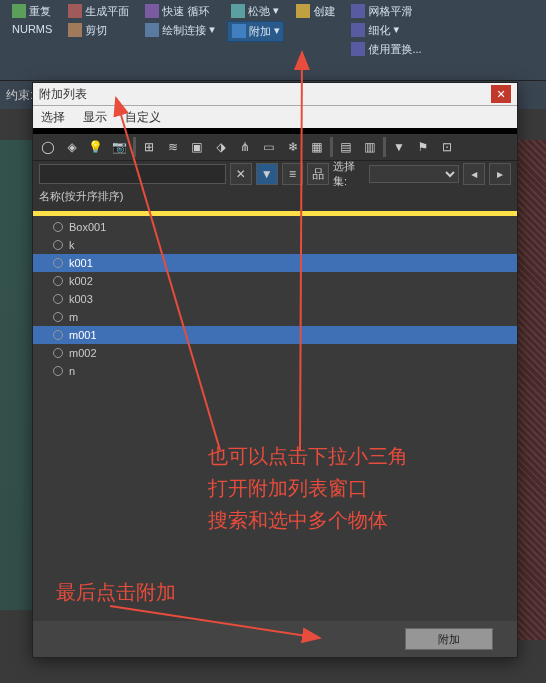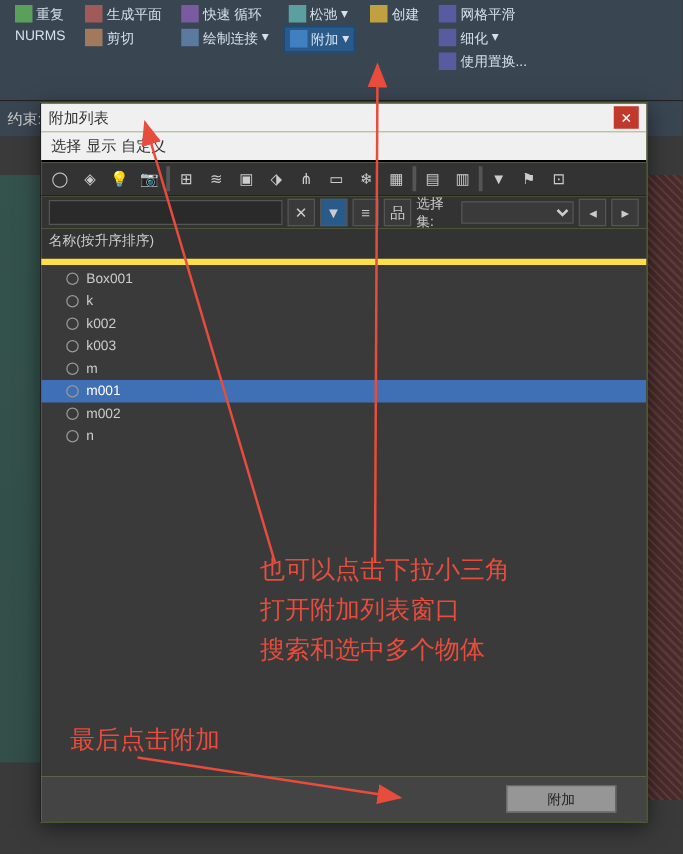--- a/index.html
+++ b/index.html
@@ -3,24 +3,24 @@
 <meta charset="utf-8">
 <style>
 body{margin:0;background:#3a3a3a;font-family:"Microsoft YaHei",Arial,sans-serif;font-size:12px;color:#ccc;width:546px;height:683px;position:relative;overflow:hidden}
 .ribbon{background:#3a4552;height:76px;display:flex;padding:2px 4px;border-bottom:1px solid #222}
 .rgrp{display:flex;flex-direction:column;padding:0 4px}
 .rbtn{display:flex;align-items:flex-start;gap:3px;padding:2px 4px;cursor:pointer;color:#d4e0ec;font-size:11px;white-space:nowrap}
 .rico{width:14px;height:14px;display:inline-block}
 .constraint-row{background:#3a4552;height:28px;display:flex;align-items:center;padding:0 6px;gap:4px}
 .cb{width:26px;height:22px;background:#2a3038;border:1px solid #1a2028;display:inline-flex;align-items:center;justify-content:center;cursor:pointer}
 .cb.active{background:#1a6ab8}
-.dialog{position:absolute;left:32px;top:82px;width:484px;height:574px;background:#bef264;border:1px solid #222;display:flex;flex-direction:column;box-shadow:0 4px 16px rgba(0,0,0,.5)}
+.dialog{position:absolute;left:32px;top:82px;width:484px;height:574px;background:#ffffff;border:1px solid #222;display:flex;flex-direction:column;box-shadow:0 4px 16px rgba(0,0,0,.5)}
 .titlebar{background:#f0f0f0;height:22px;display:flex;align-items:center;padding:0 6px;color:#333;border-bottom:1px solid #aaa}
 .titlebar .close{margin-left:auto;width:20px;height:18px;background:#c0392b;color:#fff;display:flex;align-items:center;justify-content:center;font-size:11px;cursor:pointer}
-.menubar{background:#f0f0f0;height:22px;display:flex;align-items:center;padding:0 8px;color:#333;border-bottom:2px solid #000000;gap:4px}
+.menubar{background:#f0f0f0;height:22px;display:flex;align-items:center;padding:0 8px;color:#333;border-bottom:6px solid #000000;gap:18px}
 .menubar span{cursor:pointer}
 .toolbar{background:#333;height:26px;display:flex;align-items:center;padding:0 4px;gap:2px;border-bottom:1px solid #222}
 .tb{width:20px;height:20px;display:inline-flex;align-items:center;justify-content:center;cursor:pointer;border:1px solid transparent}
 .tb.sep{width:1px;height:18px;background:#555;cursor:default}
 .searchrow{background:#333;height:26px;display:flex;align-items:center;padding:0 6px;gap:4px}
 .searchbox{flex:0 0 150px;height:18px;background:#2a2a2a;border:1px solid #555;color:#ccc;padding:0 4px}
 .sb{width:22px;height:20px;display:inline-flex;align-items:center;justify-content:center;cursor:pointer;background:#3a3a3a;border:1px solid #555}
 .sel-label{color:#ccc;font-size:11px}
 .sel-dd{width:100px;height:18px;background:#3a3a3a;border:1px solid #555;color:#ccc}
 .listhdr{background:#333;height:20px;padding:2px 6px;color:#ccc;font-size:11px;border-bottom:5px solid #fde047}
@@ -164,20 +164,25 @@
       <div class="row">
         <span class="indent"></span>
         <span class="radio"></span>
         <span>Box001</span>
       </div>
       <div class="row">
         <span class="indent"></span>
         <span class="radio"></span>
         <span>k</span>
       </div>
+      <div class="row sel">
+        <span class="indent"></span>
+        <span class="radio"></span>
+        <span>k001</span>
+      </div>
       <div class="row">
         <span class="indent"></span>
         <span class="radio"></span>
         <span>k002</span>
       </div>
       <div class="row">
         <span class="indent"></span>
         <span class="radio"></span>
         <span>k003</span>
       </div>

